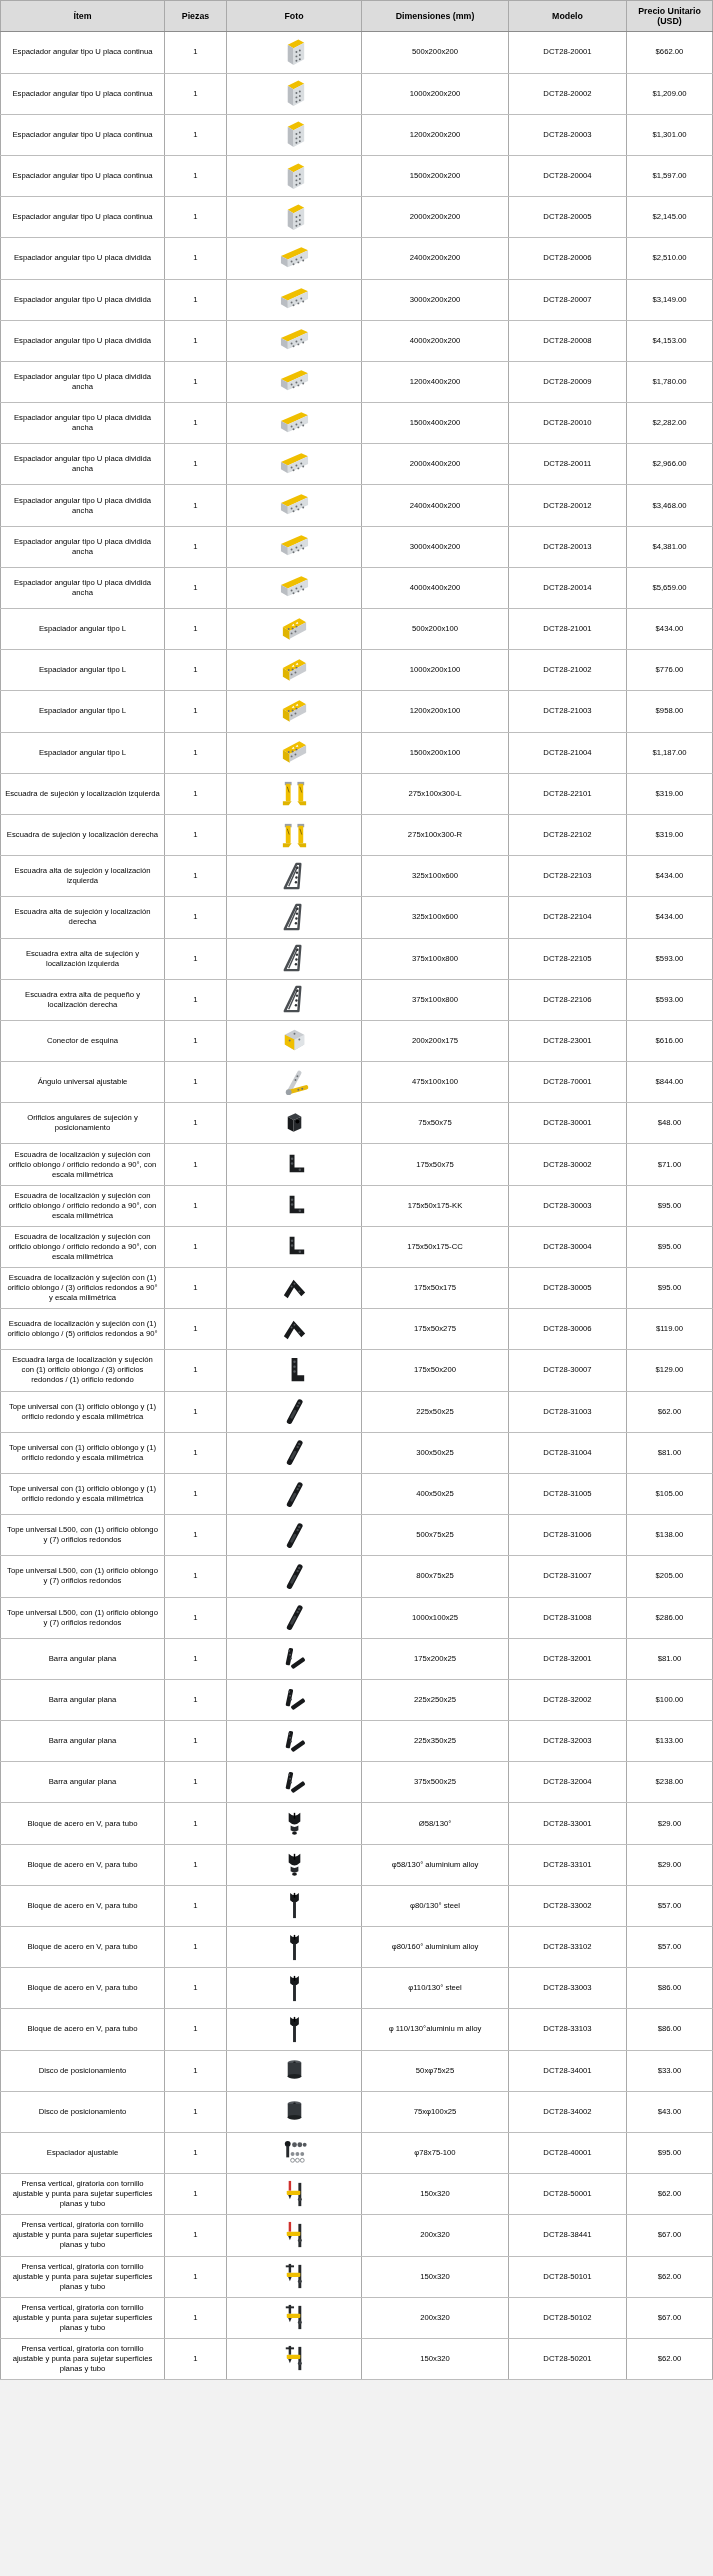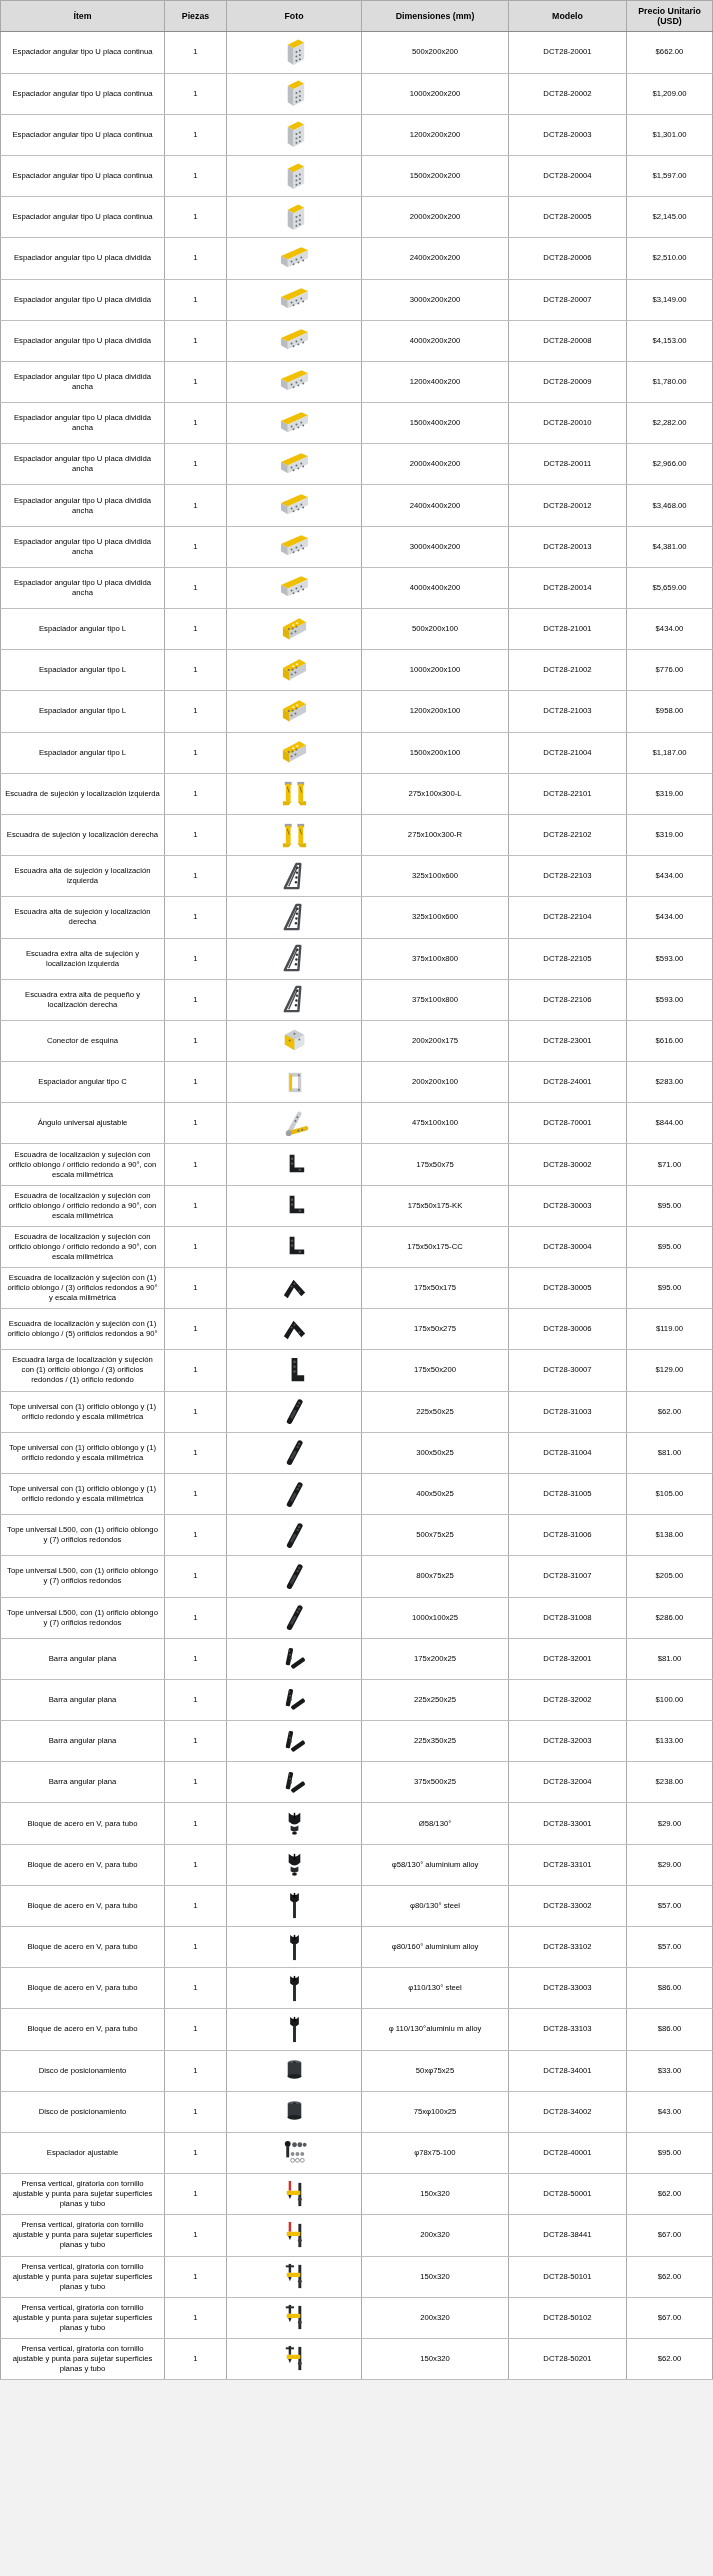--- a/index.html
+++ b/index.html
@@ -532,50 +532,49 @@
                   <circle cx="26" cy="32" r="2"></circle>
                   <circle cx="46" cy="30" r="2"></circle>
                   <circle cx="36" cy="18" r="2"></circle>
                 </g>
               </svg></span></td>
           <td class="c-dims">200x200x175</td>
           <td class="c-model">DCT28-23001</td>
           <td class="c-price">$616.00</td>
         </tr>
         <tr>
-          <td class="c-item">Espaciador angular tipo C</td>
-          <td class="c-qty">1</td>
-          <td class="c-photo"><span><svg viewBox="0 0 72 64" width="35" height="31" aria-hidden="true">
-                <rect x="24" y="12" width="26" height="40" fill="#c9ccd0"></rect>
-                <rect x="31" y="20" width="12" height="24" fill="#fff"></rect>
-                <rect x="26" y="15" width="5" height="34" fill="#f0bf00"></rect>
-                <circle cx="45" cy="17" r="2" fill="#6a6e72"></circle>
-                <circle cx="45" cy="47" r="2" fill="#6a6e72"></circle>
-              </svg></span></td>
-          <td class="c-dims">200x200x100</td>
-          <td class="c-model">DCT28-24001</td>
-          <td class="c-price">$283.00</td>
-        </tr>
-        <tr>
           <td class="c-item">Ángulo universal ajustable</td>
           <td class="c-qty">1</td>
           <td class="c-photo"><span><svg viewBox="0 0 72 64" width="35" height="31" aria-hidden="true">
                 <line x1="24" y1="52" x2="46" y2="12" stroke="#c9ccd0" stroke-width="9" stroke-linecap="round"></line>
                 <line x1="24" y1="52" x2="60" y2="42" stroke="#e8b90a" stroke-width="9" stroke-linecap="round"></line>
                 <circle cx="24" cy="52" r="6" fill="#9aa0a6"></circle>
                 <g fill="#6a6e72">
                   <circle cx="38" cy="27" r="2"></circle>
                   <circle cx="42" cy="19" r="2"></circle>
                   <circle cx="44" cy="47" r="2"></circle>
                   <circle cx="52" cy="45" r="2"></circle>
                 </g>
               </svg></span></td>
           <td class="c-dims">475x100x100</td>
           <td class="c-model">DCT28-70001</td>
           <td class="c-price">$844.00</td>
+        </tr>
+        <tr>
+          <td class="c-item">Orificios angulares de sujeción y posicionamiento</td>
+          <td class="c-qty">1</td>
+          <td class="c-photo"><span><svg viewBox="0 0 72 64" width="35" height="31" aria-hidden="true">
+                <path d="M22,18 l16,-7 12,7 -16,7 z" fill="#3a3e42"></path>
+                <path d="M22,18 l12,7 0,24 -12,-6 z" fill="#17191b"></path>
+                <path d="M34,25 l16,-7 0,24 -16,7 z" fill="#26292c"></path>
+                <circle cx="42" cy="28" r="4" fill="#000"></circle>
+              </svg></span></td>
+          <td class="c-dims">75x50x75</td>
+          <td class="c-model">DCT28-30001</td>
+          <td class="c-price">$48.00</td>
         </tr>
         <tr>
           <td class="c-item">Escuadra de localización y sujeción con orificio oblongo / orificio redondo a 90°, con escala milimétrica</td>
           <td class="c-qty">1</td>
           <td class="c-photo"><span><svg viewBox="0 0 72 64" width="35" height="31" aria-hidden="true">
                 <path d="M26,12 h10 v26 h20 v10 h-30 z" fill="#1b1d1f"></path>
                 <g fill="#55595e">
                   <circle cx="31" cy="20" r="2.5"></circle>
                   <circle cx="31" cy="30" r="2.5"></circle>
                   <circle cx="47" cy="43" r="2.5"></circle>

